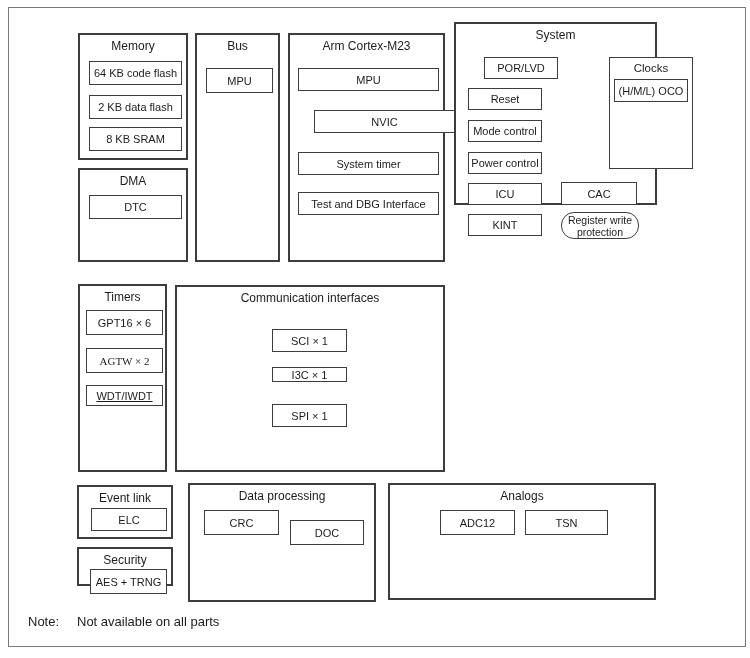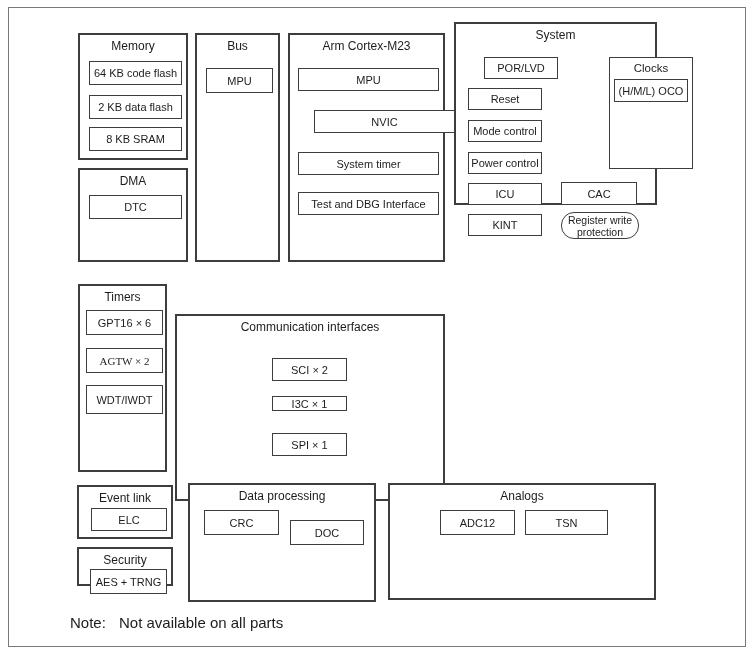--- a/index.html
+++ b/index.html
@@ -55,23 +55,22 @@
   .subblock {
     position: absolute;
     border: 1.6px solid #3d3d3d;
     box-sizing: border-box;
     background: #ffffff;
     margin-left: 48px;
   }
   .subblock .block-title { font-size: 11.5px; top: 3px; }
   .note {
     position: absolute;
-    font-size: 15px;
+    font-size: 13px;
     white-space: nowrap;
-    margin-left: 42px;
   }
 </style>
 </head>
 <body>
 
 <div id="page">
   <div id="frame"></div>
 
   <div class="block" style="left:78px; top:33px; width:110px; height:127px;">
     <div class="block-title">Memory</div>
@@ -113,26 +112,26 @@
     </div>
 
     <div class="box" style="left:105px; top:158px; width:76px; height:23px;">CAC</div>
     <div class="box wrap" style="left:105px; top:188px; width:78px; height:27px;border-radius:13px;">Register write protection</div>
   </div>
 
   <div class="block" style="left:78px; top:284px; width:89px; height:188px;">
     <div class="block-title">Timers</div>
     <div class="box" style="left:6px; top:24px; width:77px; height:25px;">GPT16 × 6</div>
     <div class="box" style="left:6px; top:62px; width:77px; height:25px;font-family:Liberation Serif, serif;">AGTW × 2</div>
-    <div class="box" style="left:6px; top:99px; width:77px; height:29px;">WDT/IWDT</div>
+    <div class="box" style="left:6px; top:99px; width:77px; height:21px;text-decoration:underline;">WDT/IWDT</div>
   </div>
 
-  <div class="block" style="left:175px; top:285px; width:270px; height:187px;margin-top:29px;">
+  <div class="block" style="left:175px; top:285px; width:270px; height:187px;">
     <div class="block-title">Communication interfaces</div>
-    <div class="box" style="left:95px; top:42px; width:75px; height:23px;">SCI × 2</div>
+    <div class="box" style="left:95px; top:42px; width:75px; height:23px;">SCI × 1</div>
     <div class="box" style="left:95px; top:80px; width:75px; height:15px;">I3C × 1</div>
     <div class="box" style="left:95px; top:117px; width:75px; height:23px;">SPI × 1</div>
   </div>
 
   <div class="block" style="left:77px; top:485px; width:96px; height:54px;">
     <div class="block-title">Event link</div>
     <div class="box" style="left:12px; top:21px; width:76px; height:23px;">ELC</div>
   </div>
 
   <div class="block" style="left:77px; top:547px; width:96px; height:39px;">

